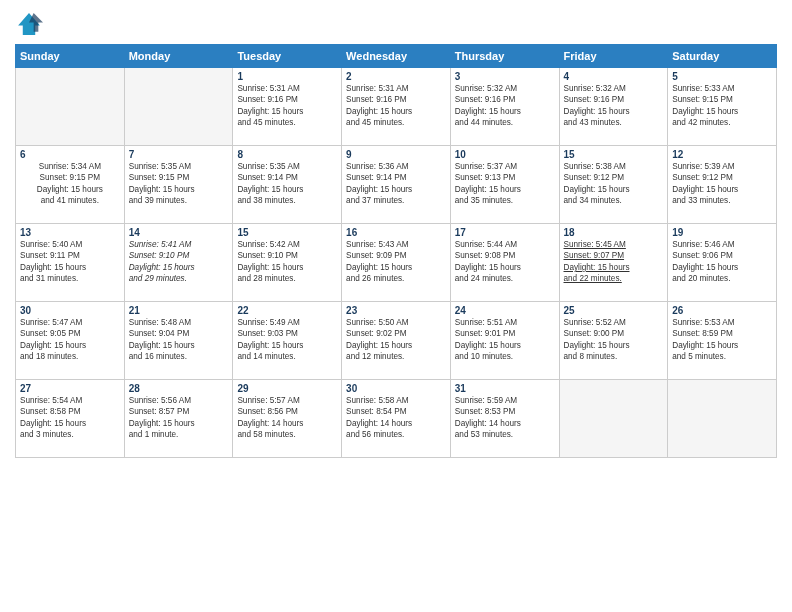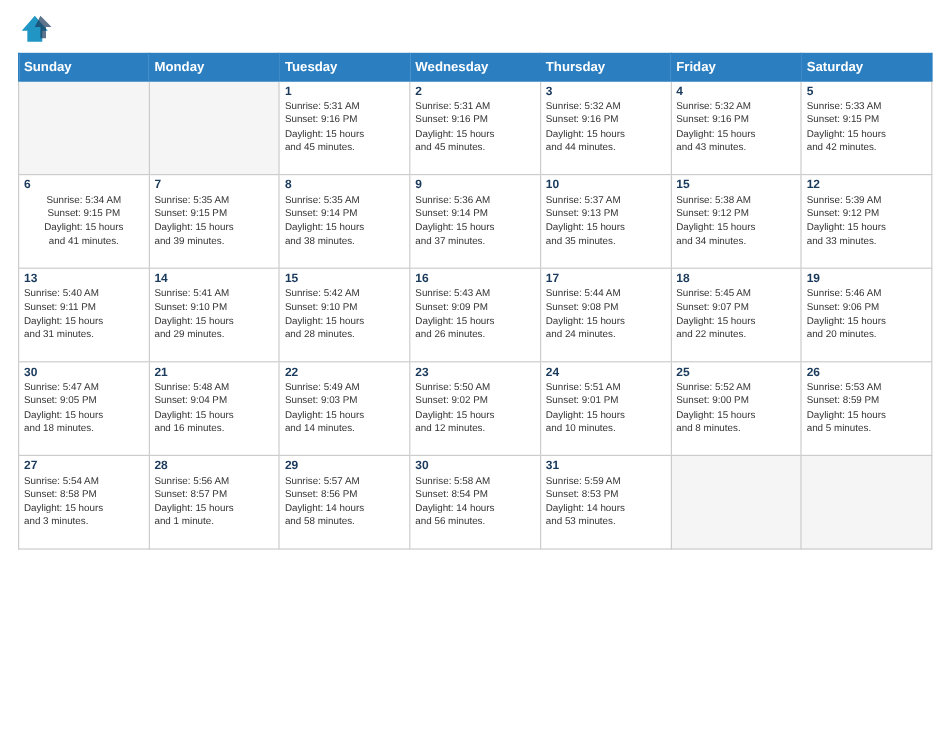--- a/index.html
+++ b/index.html
@@ -226,21 +226,21 @@
         <tr>
           <td>
             <span class="day-num">13</span>
             <div class="day-info" style="white-space: pre-line;">Sunrise: 5:40 AM
 Sunset: 9:11 PM
 Daylight: 15 hours
 and 31 minutes.</div>
           </td>
           <td>
             <span class="day-num">14</span>
-            <div class="day-info" style="white-space: pre-line;">Sunrise: 5:41 AM
+            <div class="day-info" style="white-space: pre-line; font-style: italic;">Sunrise: 5:41 AM
 Sunset: 9:10 PM
 Daylight: 15 hours
 and 29 minutes.</div>
           </td>
           <td>
             <span class="day-num">15</span>
             <div class="day-info" style="white-space: pre-line;">Sunrise: 5:42 AM
 Sunset: 9:10 PM
 Daylight: 15 hours
 and 28 minutes.</div>
@@ -254,21 +254,21 @@
           </td>
           <td>
             <span class="day-num">17</span>
             <div class="day-info" style="white-space: pre-line;">Sunrise: 5:44 AM
 Sunset: 9:08 PM
 Daylight: 15 hours
 and 24 minutes.</div>
           </td>
           <td>
             <span class="day-num">18</span>
-            <div class="day-info" style="white-space: pre-line;">Sunrise: 5:45 AM
+            <div class="day-info" style="white-space: pre-line; text-decoration: underline;">Sunrise: 5:45 AM
 Sunset: 9:07 PM
 Daylight: 15 hours
 and 22 minutes.</div>
           </td>
           <td>
             <span class="day-num">19</span>
             <div class="day-info" style="white-space: pre-line;">Sunrise: 5:46 AM
 Sunset: 9:06 PM
 Daylight: 15 hours
 and 20 minutes.</div>

